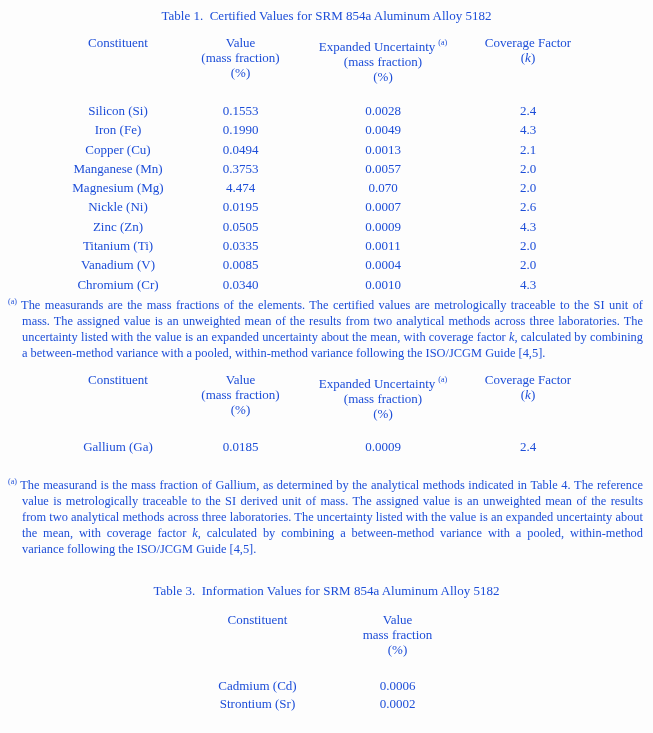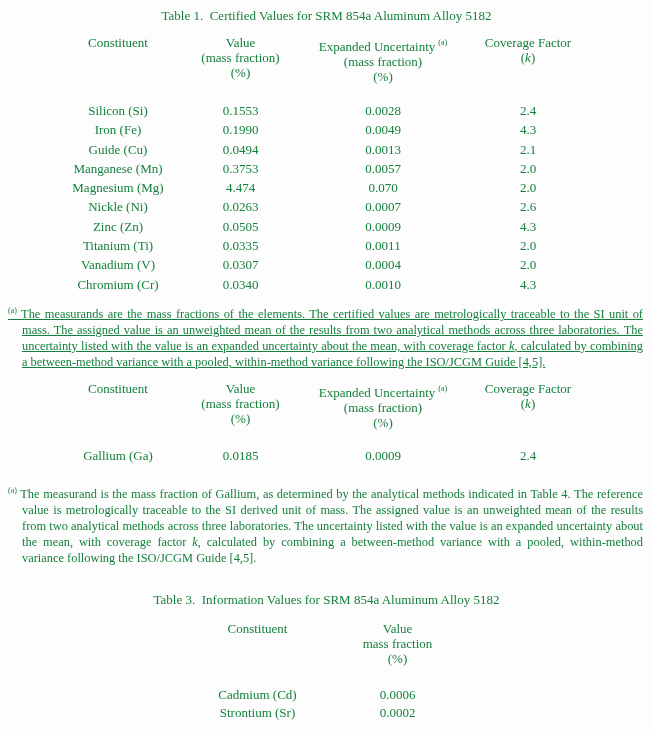--- a/index.html
+++ b/index.html
@@ -1,20 +1,20 @@
 <!DOCTYPE html>
 <html><head>
 <meta charset="utf-8">
 <style>
   html,body{margin:0;padding:0;background:#ffffff;}
   #page{
     position:relative;
     width:653px;height:733px;
     background:#fdfdfd;
-    color:#15803d;
+    color:#1d4ed8;
     font-family:"Liberation Serif", serif;
     font-size:13px;
     overflow:hidden;
     box-sizing:border-box;
   }
   .tbl-title{
     text-align:center;
     margin:0;
     line-height:16px;
     white-space:pre;
@@ -47,21 +47,21 @@
   
   .footnote{
     margin:0;
     padding-left:22px;
     padding-right:10px;
     text-indent:-14px;
     text-align:justify;
     font-size:12.4px;
     line-height:16px;
   }
-  .fn1{margin-top:9px;text-decoration:underline;}
+  .fn1{margin-top:0;}
   .fn2{margin-top:18px;}
   .footnote sup.fn{vertical-align:5px;}
 
   
   .row-single{margin-top:16px;}
   .row-single .cell{line-height:19px;}
 
   
   .grid2{
     display:grid;
@@ -105,58 +105,58 @@
       <div class="cell c-num">0.0028</div>
       <div class="cell c-num">2.4</div>
     </div>
     <div class="row">
       <div class="cell c-const">Iron (Fe)</div>
       <div class="cell c-num">0.1990</div>
       <div class="cell c-num">0.0049</div>
       <div class="cell c-num">4.3</div>
     </div>
     <div class="row">
-      <div class="cell c-const">Guide (Cu)</div>
+      <div class="cell c-const">Copper (Cu)</div>
       <div class="cell c-num">0.0494</div>
       <div class="cell c-num">0.0013</div>
       <div class="cell c-num">2.1</div>
     </div>
     <div class="row">
       <div class="cell c-const">Manganese (Mn)</div>
       <div class="cell c-num">0.3753</div>
       <div class="cell c-num">0.0057</div>
       <div class="cell c-num">2.0</div>
     </div>
     <div class="row">
       <div class="cell c-const">Magnesium (Mg)</div>
       <div class="cell c-num">4.474</div>
       <div class="cell c-num">0.070</div>
       <div class="cell c-num">2.0</div>
     </div>
     <div class="row">
       <div class="cell c-const">Nickle (Ni)</div>
-      <div class="cell c-num">0.0263</div>
+      <div class="cell c-num">0.0195</div>
       <div class="cell c-num">0.0007</div>
       <div class="cell c-num">2.6</div>
     </div>
     <div class="row">
       <div class="cell c-const">Zinc (Zn)</div>
       <div class="cell c-num">0.0505</div>
       <div class="cell c-num">0.0009</div>
       <div class="cell c-num">4.3</div>
     </div>
     <div class="row">
       <div class="cell c-const">Titanium (Ti)</div>
       <div class="cell c-num">0.0335</div>
       <div class="cell c-num">0.0011</div>
       <div class="cell c-num">2.0</div>
     </div>
     <div class="row">
       <div class="cell c-const">Vanadium (V)</div>
-      <div class="cell c-num">0.0307</div>
+      <div class="cell c-num">0.0085</div>
       <div class="cell c-num">0.0004</div>
       <div class="cell c-num">2.0</div>
     </div>
     <div class="row">
       <div class="cell c-const">Chromium (Cr)</div>
       <div class="cell c-num">0.0340</div>
       <div class="cell c-num">0.0010</div>
       <div class="cell c-num">4.3</div>
     </div>
   </div>

